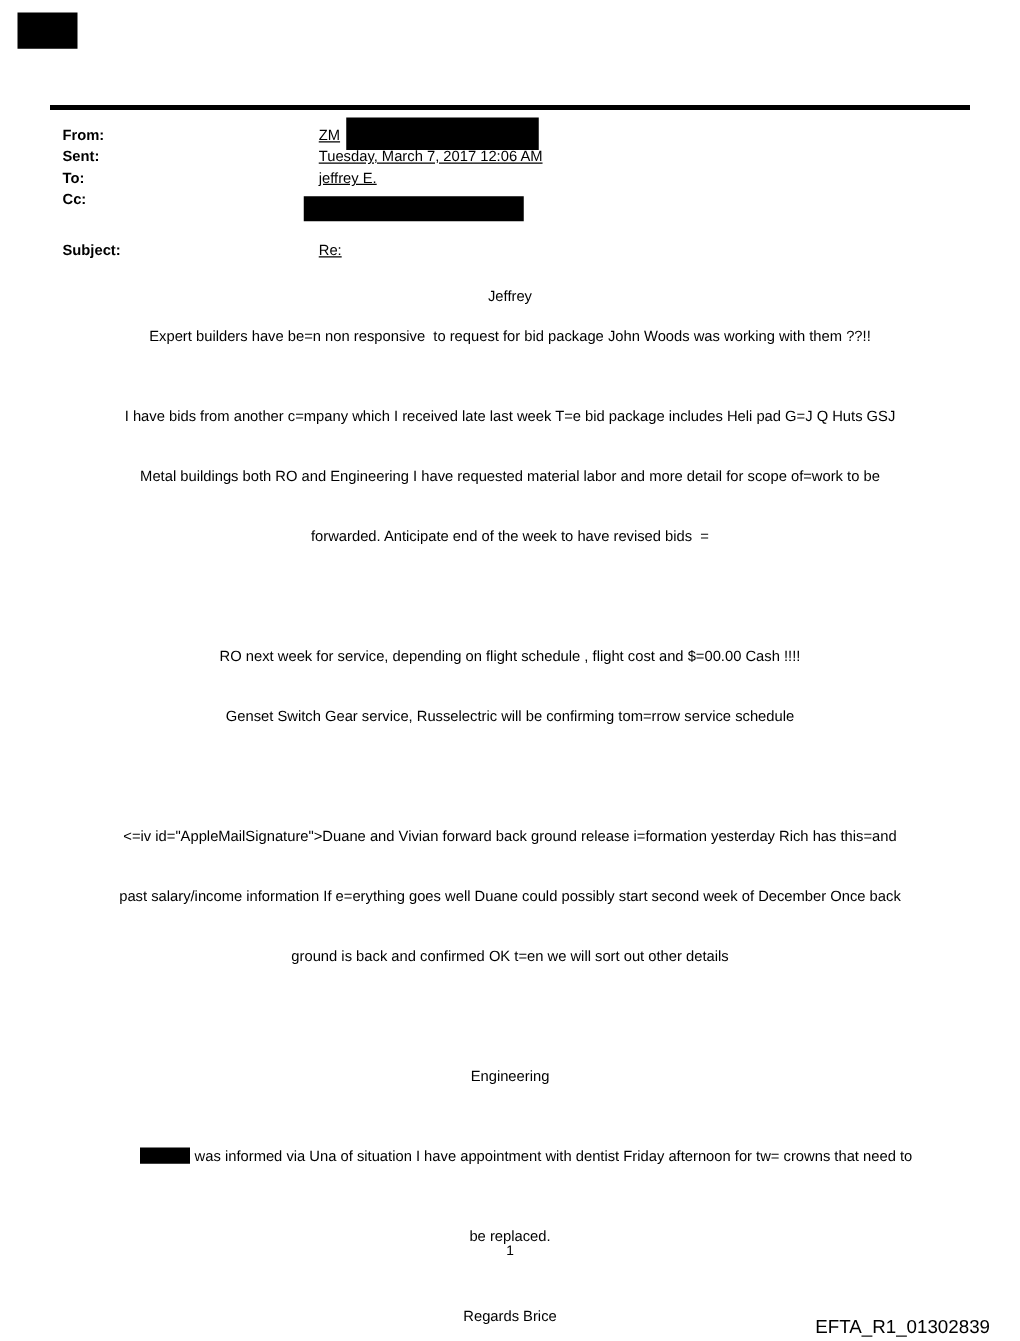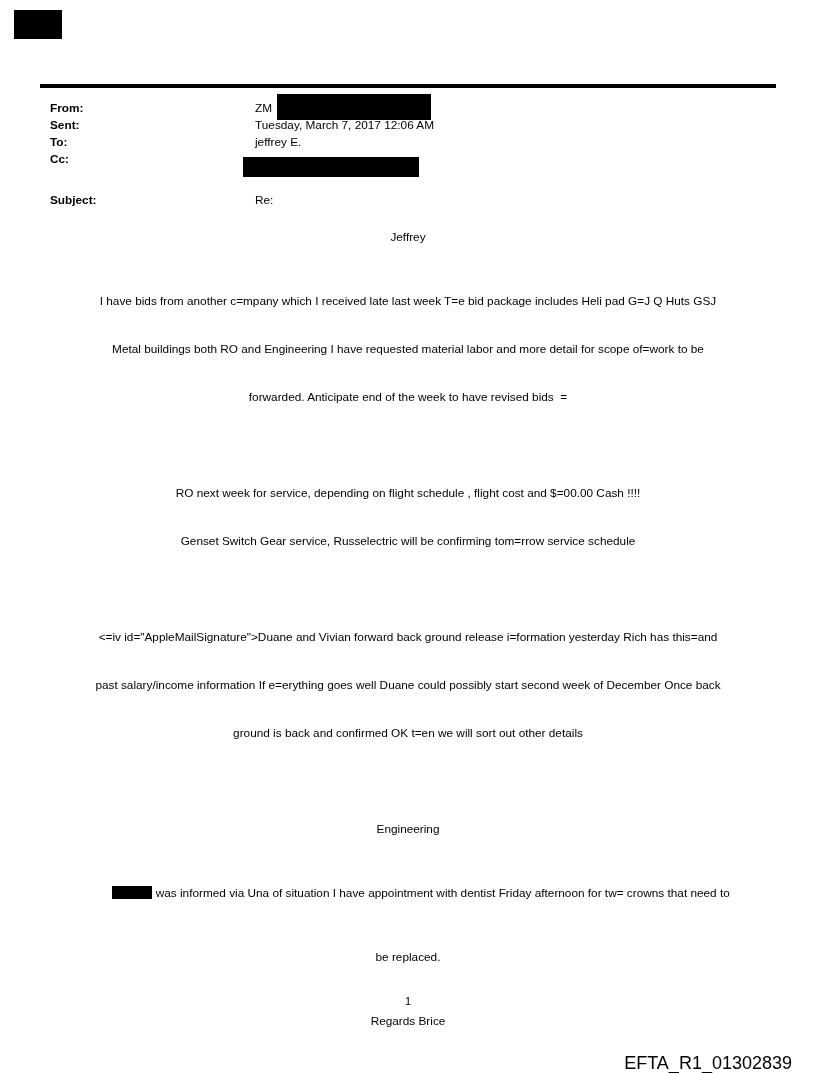--- a/index.html
+++ b/index.html
@@ -24,21 +24,21 @@
     background: #000000;
   }
   .email-header {
     position: absolute;
     left: 50px; top: 100px;
     width: 716px;
   }
   .hrow { display: flex; line-height: 17px; }
   .hrow-subject { margin-top: 24px; }
   .hlabel { width: 205px; font-weight: bold; white-space: pre-wrap; }
-  .hvalue { white-space: pre-wrap; }
+  .hvalue { white-space: pre-wrap; text-decoration: underline; }
   .email-body {
     position: absolute;
     left: 50px; top: 229px;
     width: 716px;
     line-height: 16px;
   }
   .para { margin: 0 0 16px 0; white-space: pre-wrap; text-align: center; }
   .line { white-space: pre-wrap; }
   .redaction-inline {
     display: inline-block;
@@ -48,21 +48,21 @@
   }
   .page-number {
     position: absolute;
     left: 0; right: 0; top: 995px;
     text-align: center;
     font-size: 11px;
   }
   .bates {
     position: absolute;
     right: 24px; top: 1053px;
-    font-size: 18px;
+    font-size: 15px;
   }
 </style>
 </head>
 <body>
 
 <div class="page">
 
   <div class="redaction redaction-corner"></div>
   <div class="rule"></div>
 
@@ -88,20 +88,21 @@
       <span class="hvalue">Re:</span>
     </div>
   </div>
 
   <div class="redaction redaction-from"></div>
   <div class="redaction redaction-cc"></div>
 
   <div class="email-body">
     <p class="para">Jeffrey</p>
 
+    <p class="para">Expert builders have be=n non responsive  to request for bid package John Woods was working with them ??!!</p>
 
     <div class="para">
       <div class="line">I have bids from another c=mpany which I received late last week T=e bid package includes Heli pad G=J Q Huts GSJ</div>
       <div class="line">Metal buildings both RO and Engineering I have requested material labor and more detail for scope of=work to be</div>
       <div class="line">forwarded. Anticipate end of the week to have revised bids  =</div>
     </div>
 
     <div class="para">
       <div class="line">RO next week for service, depending on flight schedule , flight cost and $=00.00 Cash !!!!</div>
       <div class="line">Genset Switch Gear service, Russelectric will be confirming tom=rrow service schedule</div>

